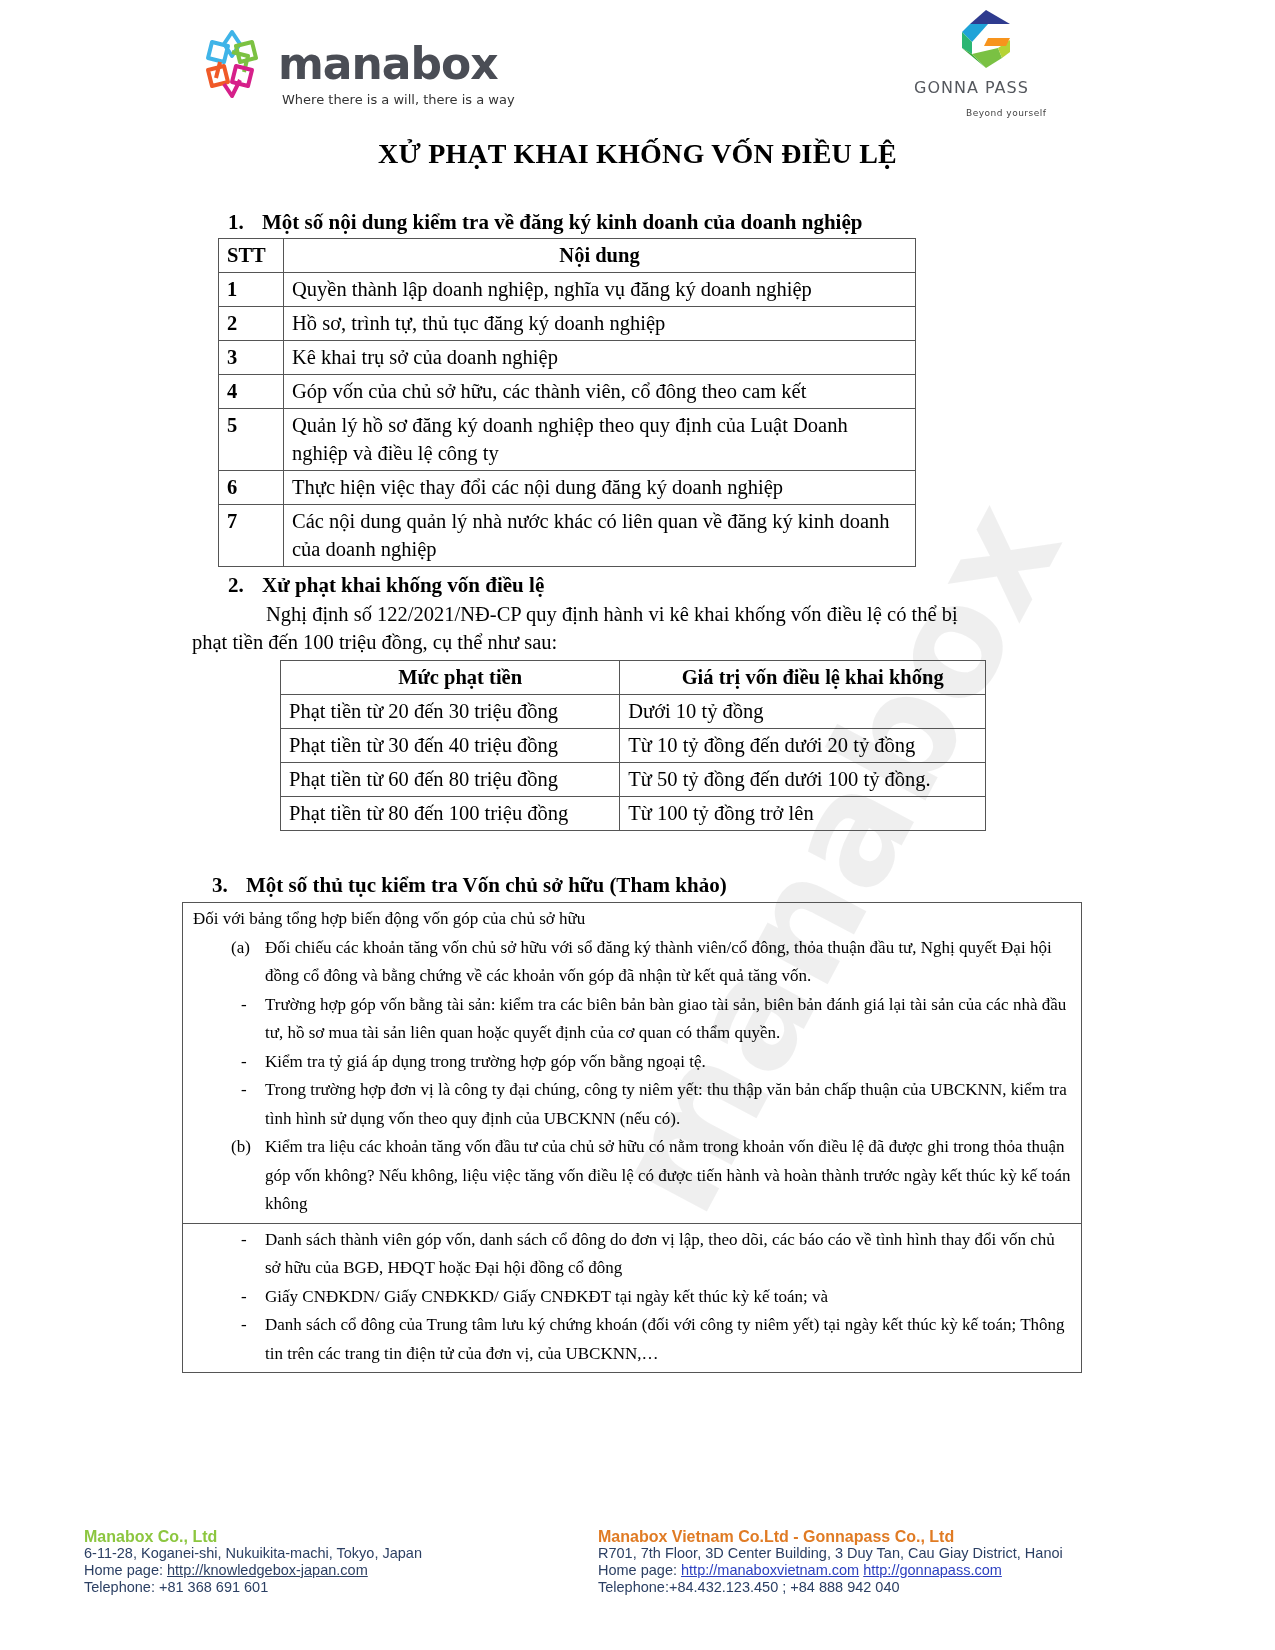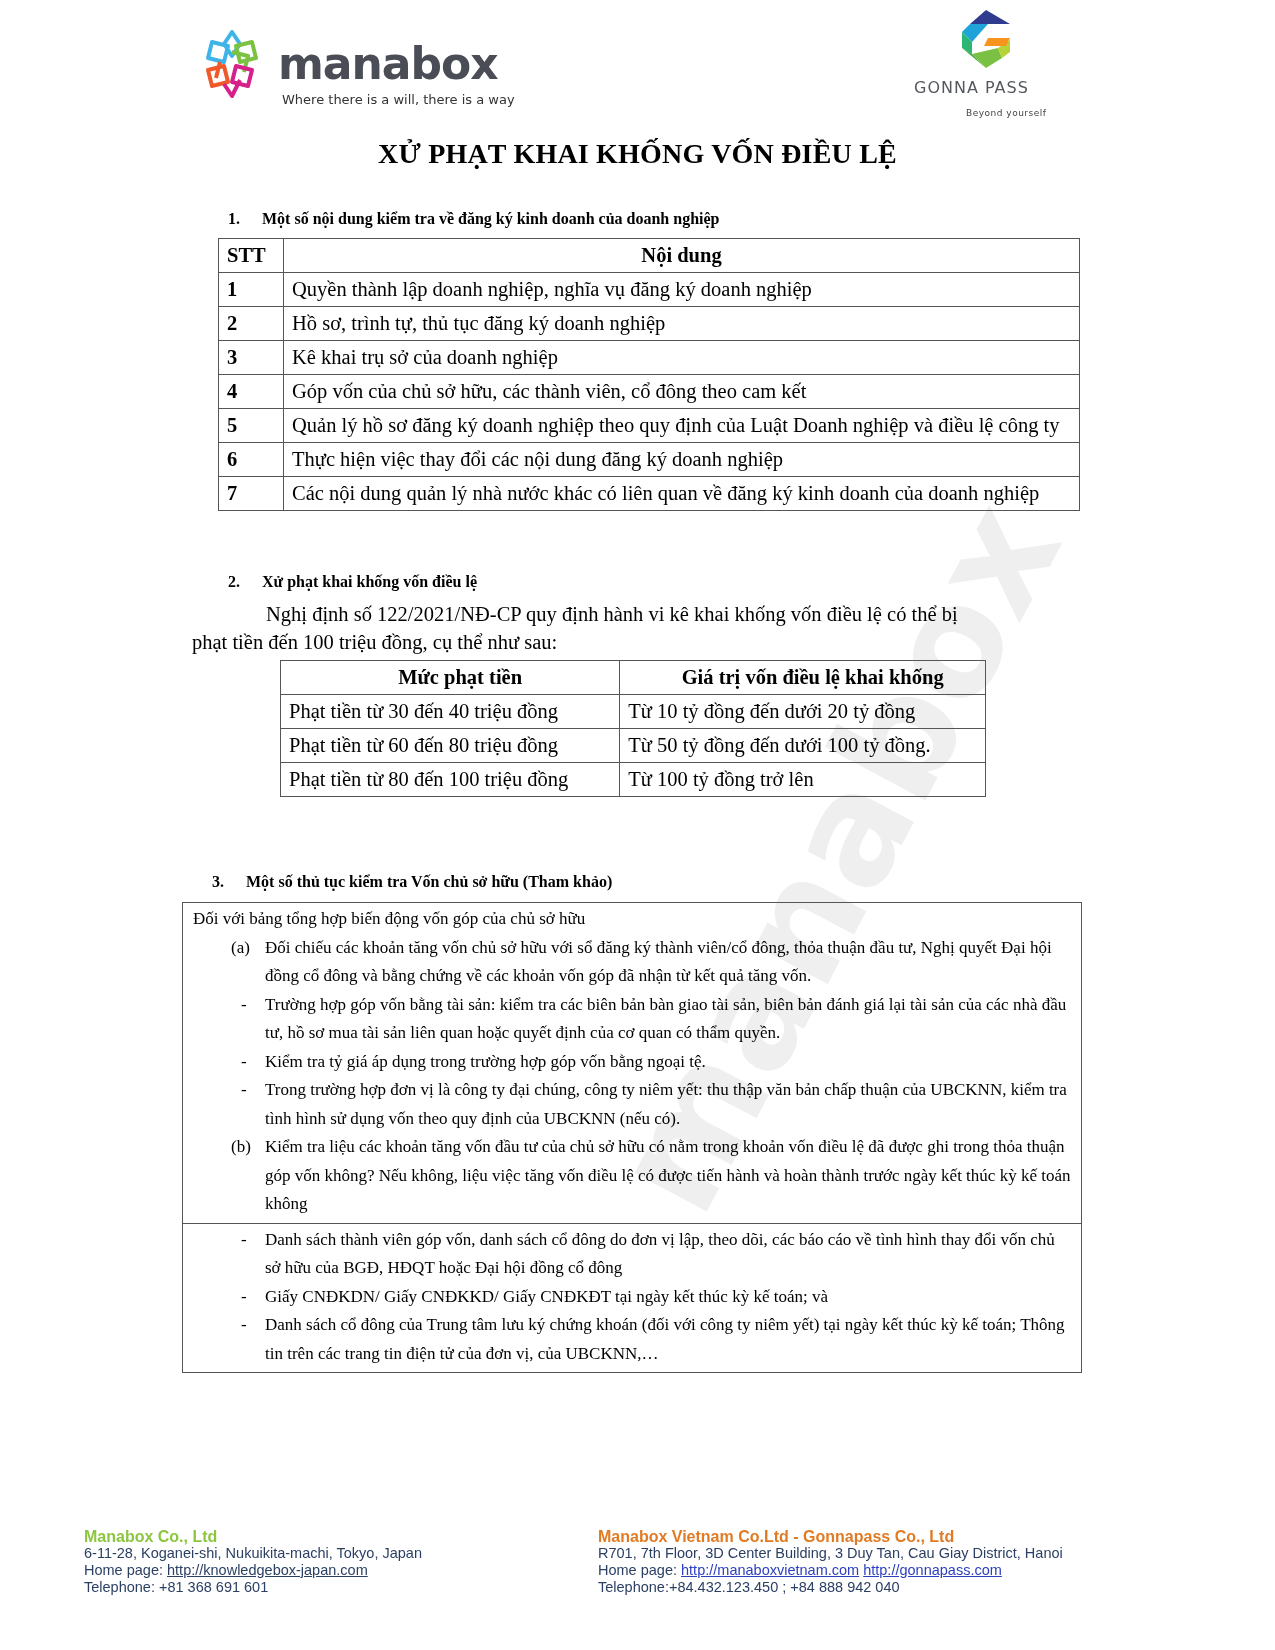--- a/index.html
+++ b/index.html
@@ -22,28 +22,28 @@
 
   
   .watermark { position: absolute; left: 430px; top: 600px; width: 460px; height: 420px;
                opacity: 0.07; pointer-events: none; }
   .watermark .wm-text { position: absolute; left: 20px; top: 170px; transform: rotate(-62deg);
                         font-family: "DejaVu Sans", sans-serif; font-weight: bold; font-size: 150px; color: #333; }
 
   .title { position: absolute; left: 0; width: 1275px; top: 138px; text-align: center;
            font-weight: bold; font-size: 28px; letter-spacing: 0.2px; }
 
-  .section-heading { position: absolute; font-weight: bold; font-size: 16px; }
+  .section-heading { position: absolute; font-weight: bold; font-size: 21px; }
   .section-heading .num { display: inline-block; width: 34px; }
 
   table { border-collapse: collapse; position: absolute; font-size: 20.5px; }
   td, th { border: 1.5px solid #555; padding: 2px 8px 3px 8px; vertical-align: top; line-height: 28px; }
   th { font-weight: bold; }
 
-  .t1 { left: 218px; top: 238px; width: 862px; }
+  .t1 { left: 218px; top: 238px; width: 698px; }
   .t1 td.stt, .t1 th.stt { width: 48px; font-weight: bold; }
   .t1 th.content { text-align: center; }
 
   .t2 { left: 280px; top: 660px; width: 706px; }
   .t2 th { text-align: center; padding-left: 28px; }
   .t2 td { white-space: nowrap; }
 
   .para { position: absolute; font-size: 20.5px; line-height: 28px; }
 
   .box { position: absolute; left: 182px; top: 902px; width: 898px; border: 1.5px solid #555; font-size: 17px; }
@@ -151,20 +151,24 @@
 
 <table class="t2">
   <thead>
     <tr>
       <th>Mức phạt tiền</th>
       <th>Giá trị vốn điều lệ khai khống</th>
     </tr>
   </thead>
   <tbody>
     <tr>
+        <td>Phạt tiền từ 20 đến 30 triệu đồng</td>
+        <td>Dưới 10 tỷ đồng</td>
+      </tr>
+    <tr>
         <td>Phạt tiền từ 30 đến 40 triệu đồng</td>
         <td>Từ 10 tỷ đồng đến dưới 20 tỷ đồng</td>
       </tr>
     <tr>
         <td>Phạt tiền từ 60 đến 80 triệu đồng</td>
         <td>Từ 50 tỷ đồng đến dưới 100 tỷ đồng.</td>
       </tr>
     <tr>
         <td>Phạt tiền từ 80 đến 100 triệu đồng</td>
         <td>Từ 100 tỷ đồng trở lên</td>

